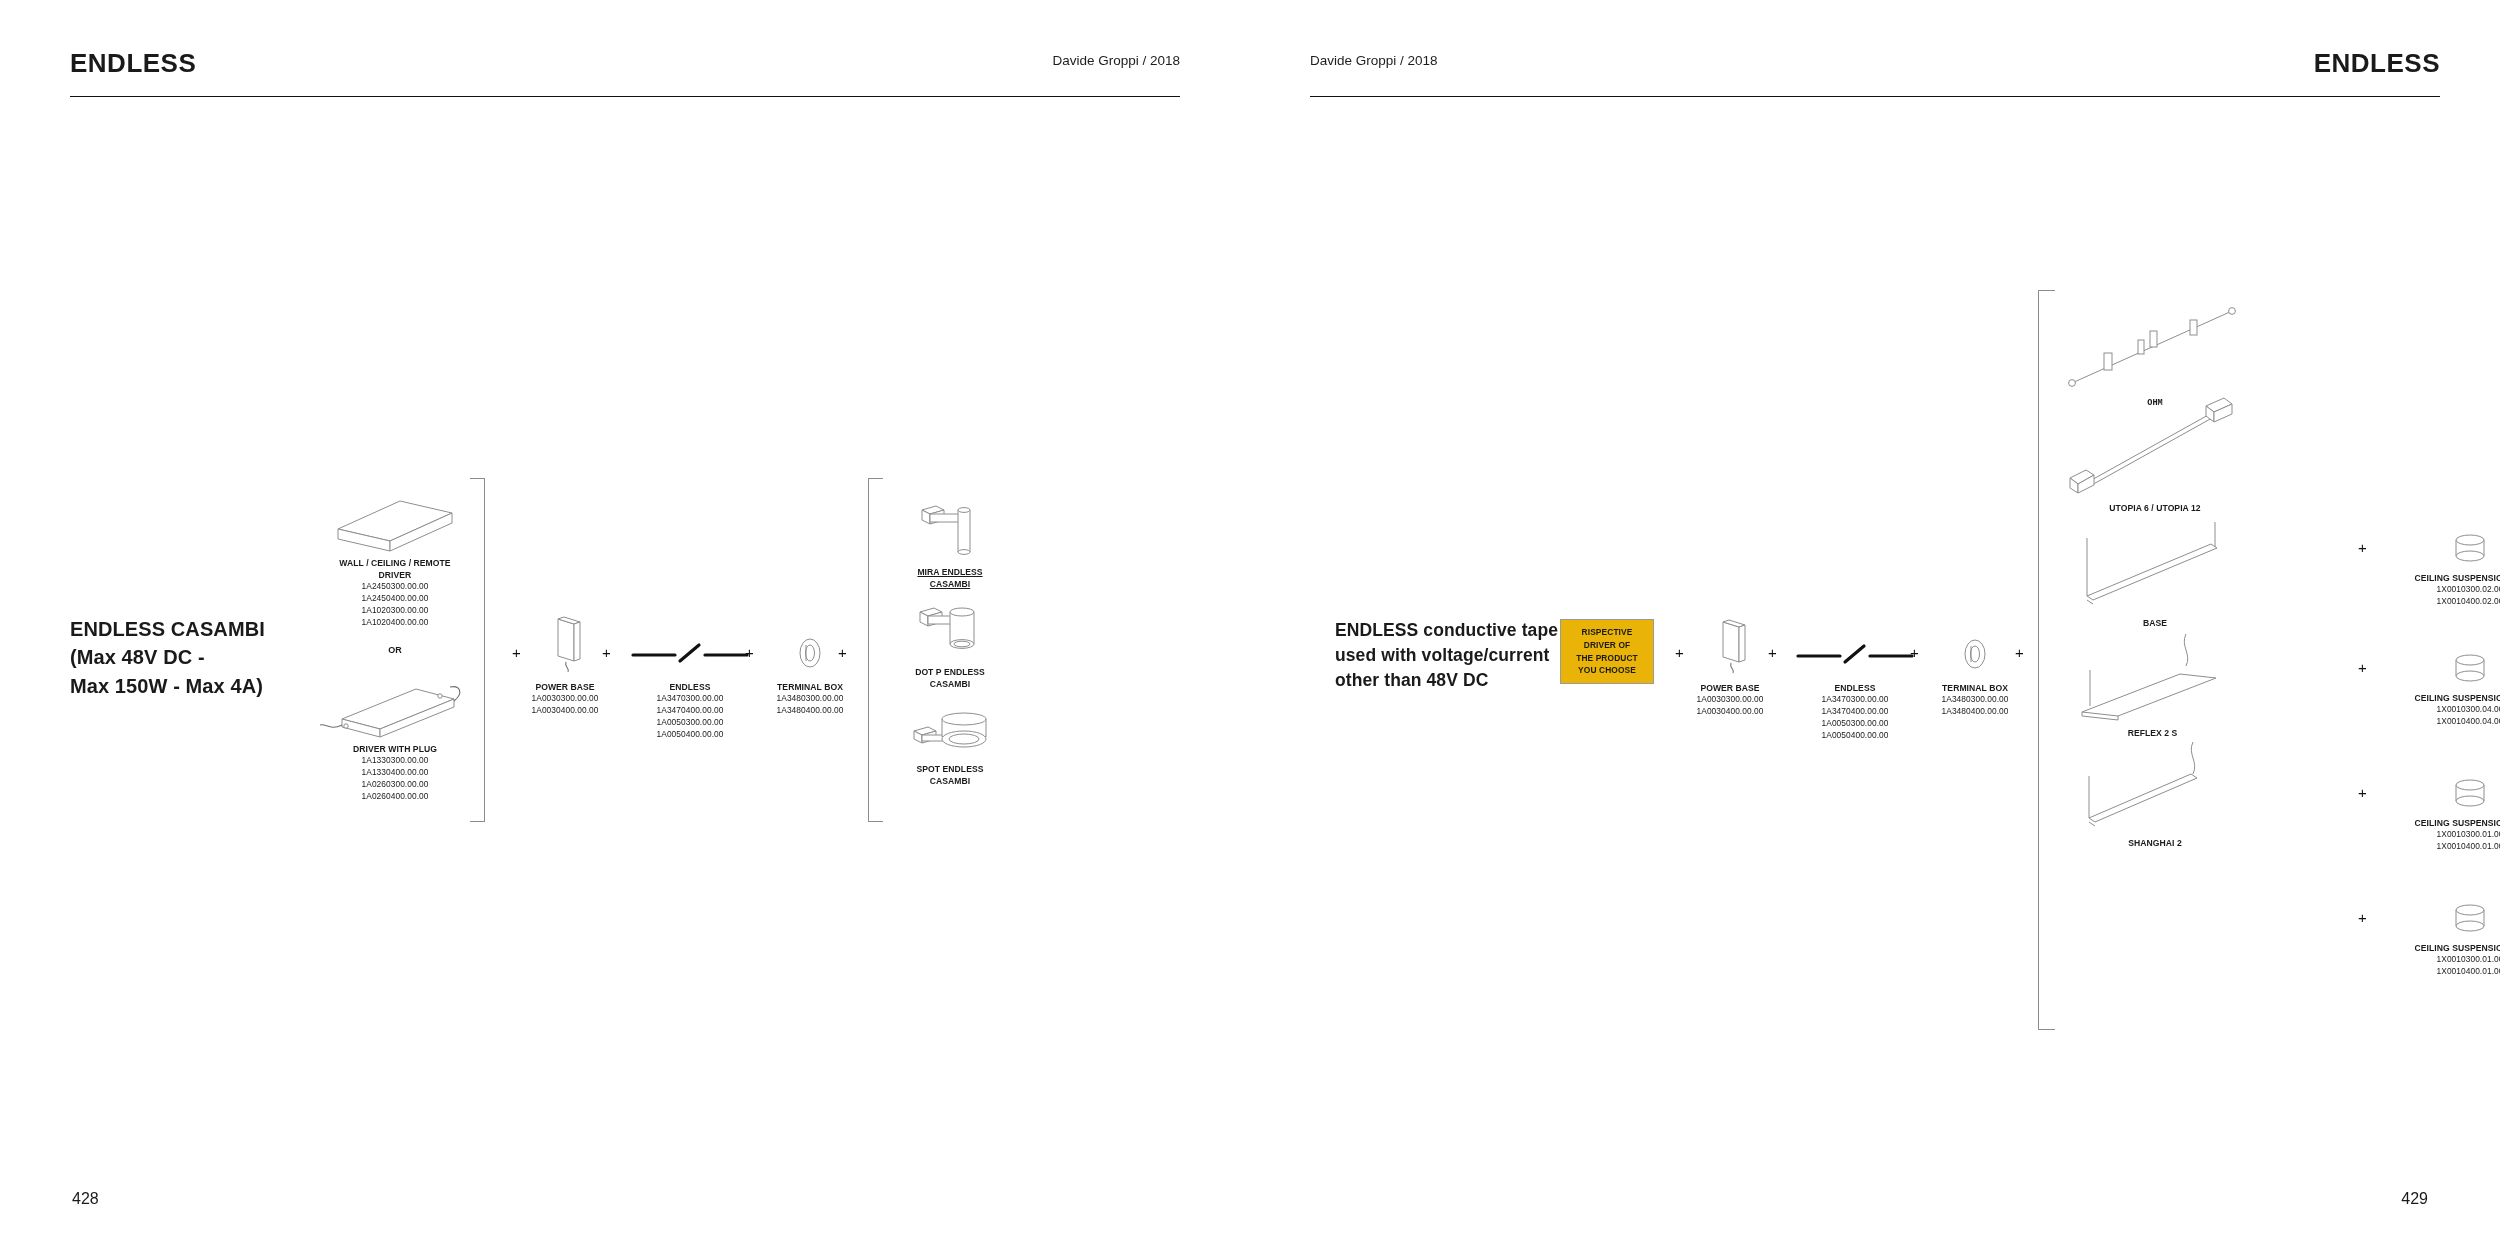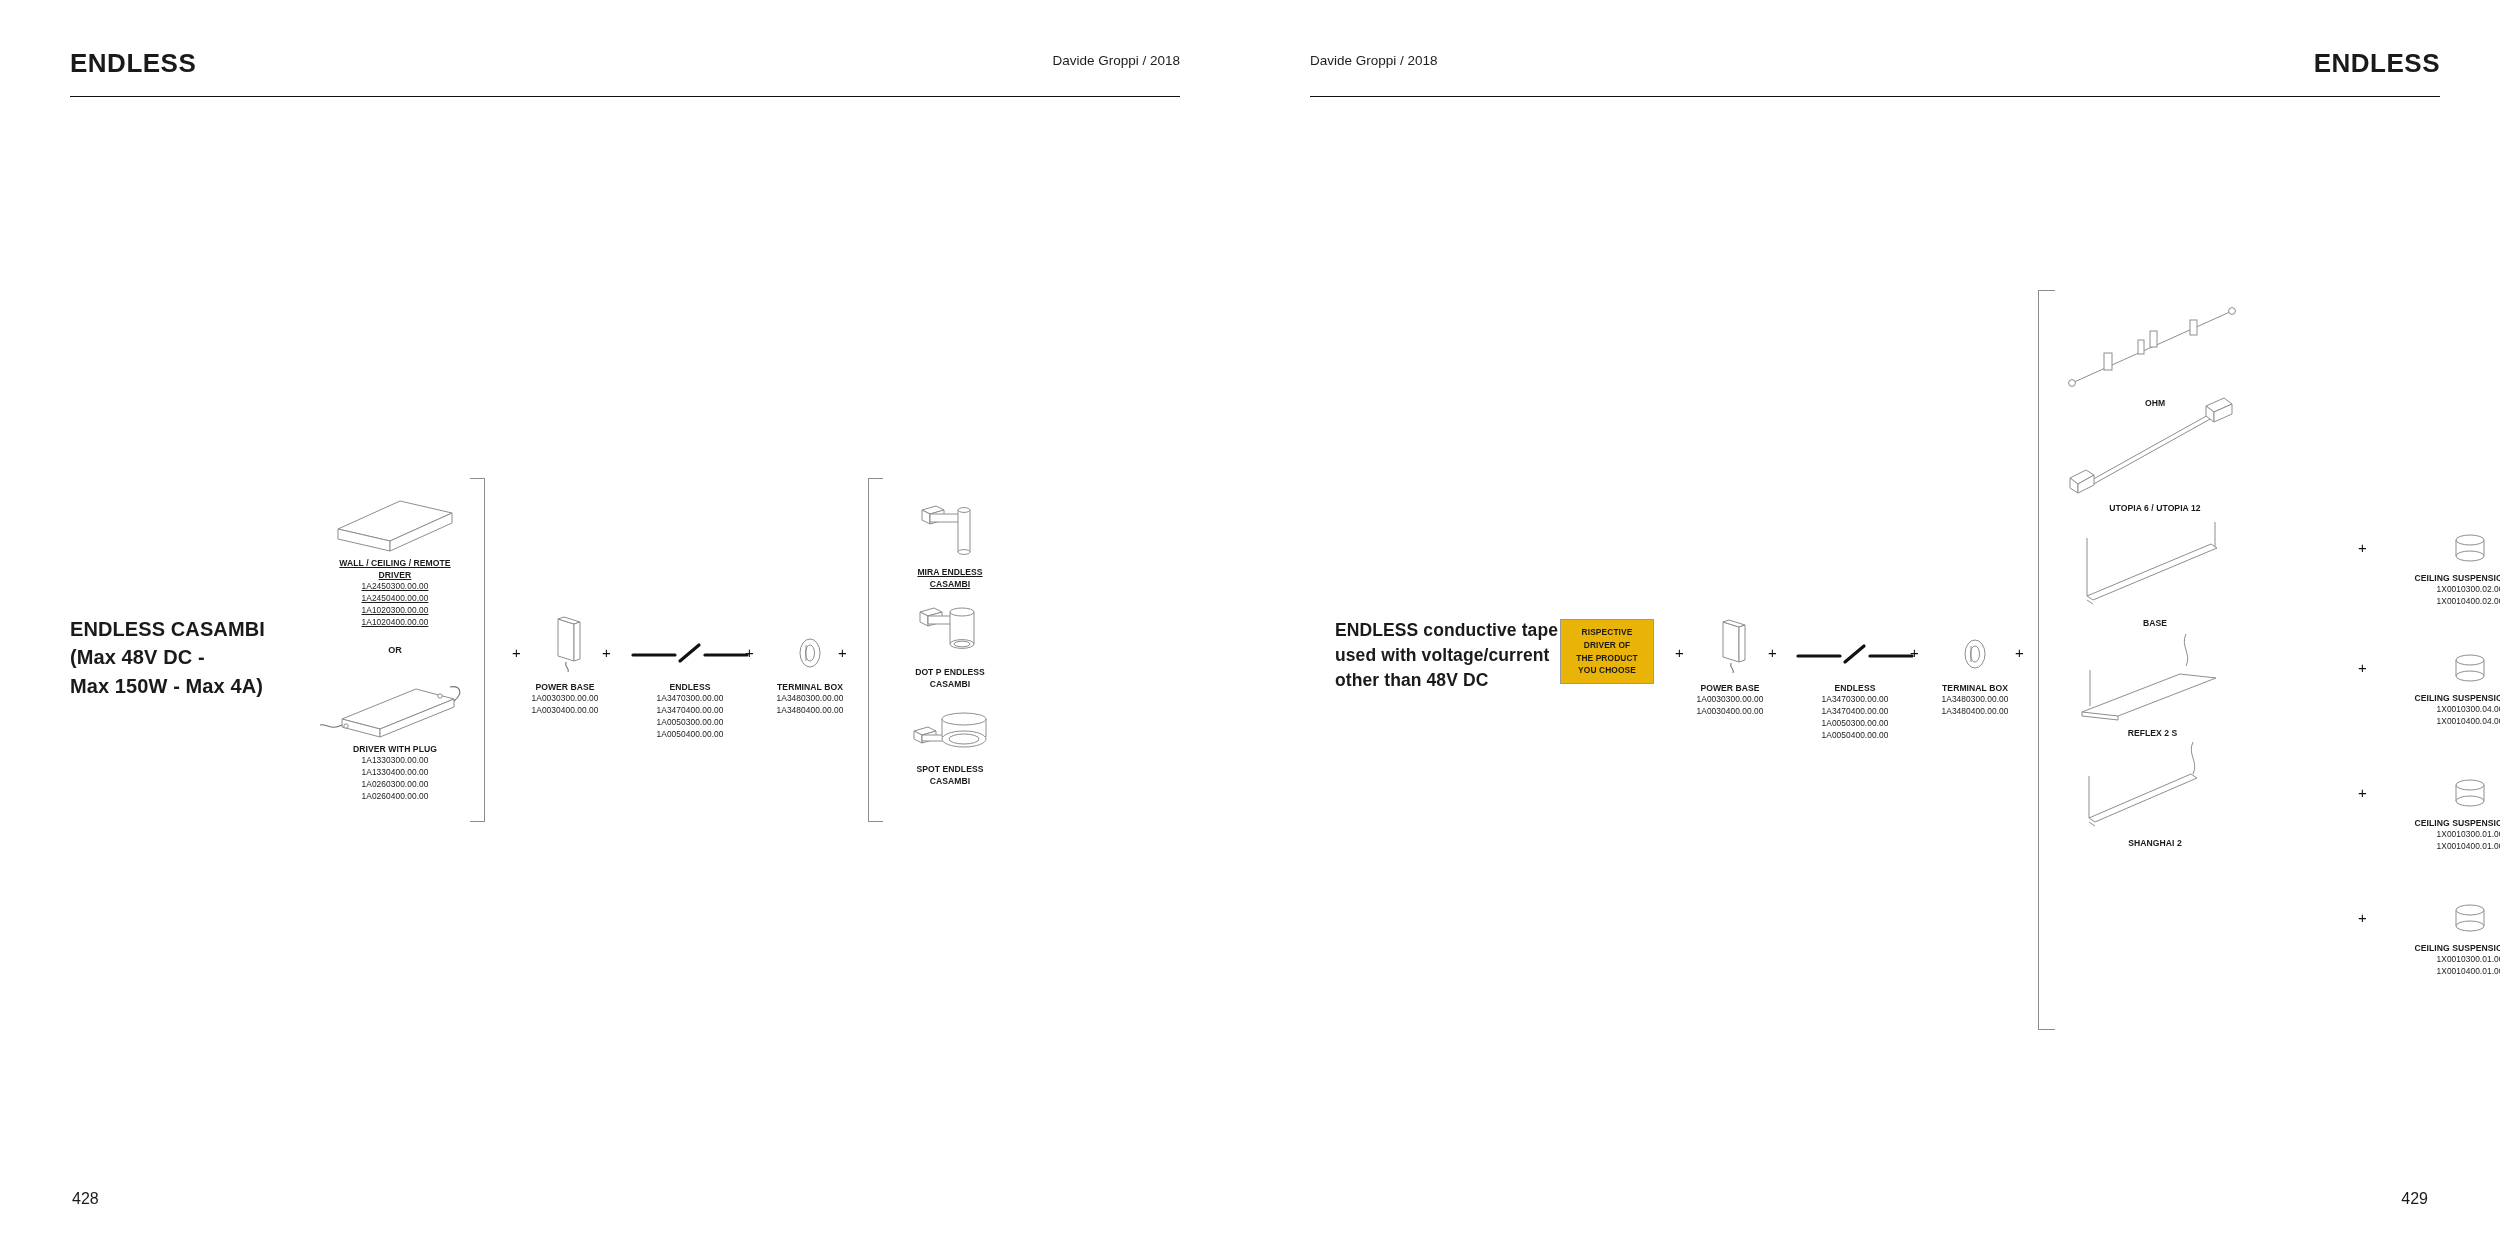--- a/index.html
+++ b/index.html
@@ -144,21 +144,21 @@
       <div class="hdr-title">ENDLESS</div>
       <div class="hdr-by">Davide Groppi / 2018</div>
     </div>
 
     <div class="lead l" style="white-space:pre-line;">ENDLESS CASAMBI
 (Max 48V DC -
 Max 150W - Max 4A)</div>
 
     <div class="brk close" style="left:470px; top:478px; width:14px; height:342px;"></div>
 
-    <div class="blk" style="left:320px; top:495px; width:150px;text-decoration:underline;">
+    <div class="blk" style="left:320px; top:495px; width:150px;">
       <svg width="150" height="56" viewBox="0 0 150 56">
         <path class="ln fillw" d="M18 34 L80 6 L132 18 L70 46 Z"></path>
         <path class="ln fillw" d="M18 34 L18 44 L70 56 L70 46 Z"></path>
         <path class="ln fillw" d="M70 46 L132 18 L132 28 L70 56 Z"></path>
       </svg>
       <div class="cap" style="white-space:pre-line; margin-top:6px;">WALL / CEILING / REMOTE
 DRIVER</div>
       <div class="codes" style="white-space:pre-line;">1A2450300.00.00
 1A2450400.00.00
 1A1020300.00.00
@@ -332,21 +332,21 @@
       </svg>
       <div class="cap" style="margin-top:8px;">TERMINAL BOX</div>
       <div class="codes" style="white-space:pre-line;">1A3480300.00.00
 1A3480400.00.00</div>
     </div>
 
     <div class="plus" style="left:765px; top:645px;">+</div>
 
     <div class="brk open" style="left:788px; top:290px; width:16px; height:738px;"></div>
 
-    <div class="blk" style="left:810px; top:295px; width:190px;">
+    <div class="blk" style="left:810px; top:295px; width:190px;font-family:Liberation Mono, monospace;">
       <svg width="190" height="100" viewBox="0 0 190 100">
         <path class="ln" d="M12 88 L172 16"></path>
         <circle class="ln fillw" cx="12" cy="88" r="3.4"></circle>
         <circle class="ln fillw" cx="172" cy="16" r="3.4"></circle>
         <rect class="ln fillw" x="44" y="58" width="8" height="17"></rect>
         <rect class="ln fillw" x="78" y="45" width="6" height="14"></rect>
         <rect class="ln fillw" x="90" y="36" width="7" height="16"></rect>
         <rect class="ln fillw" x="130" y="25" width="7" height="15"></rect>
       </svg>
       <div class="cap" style="margin-top:2px;">OHM</div>

